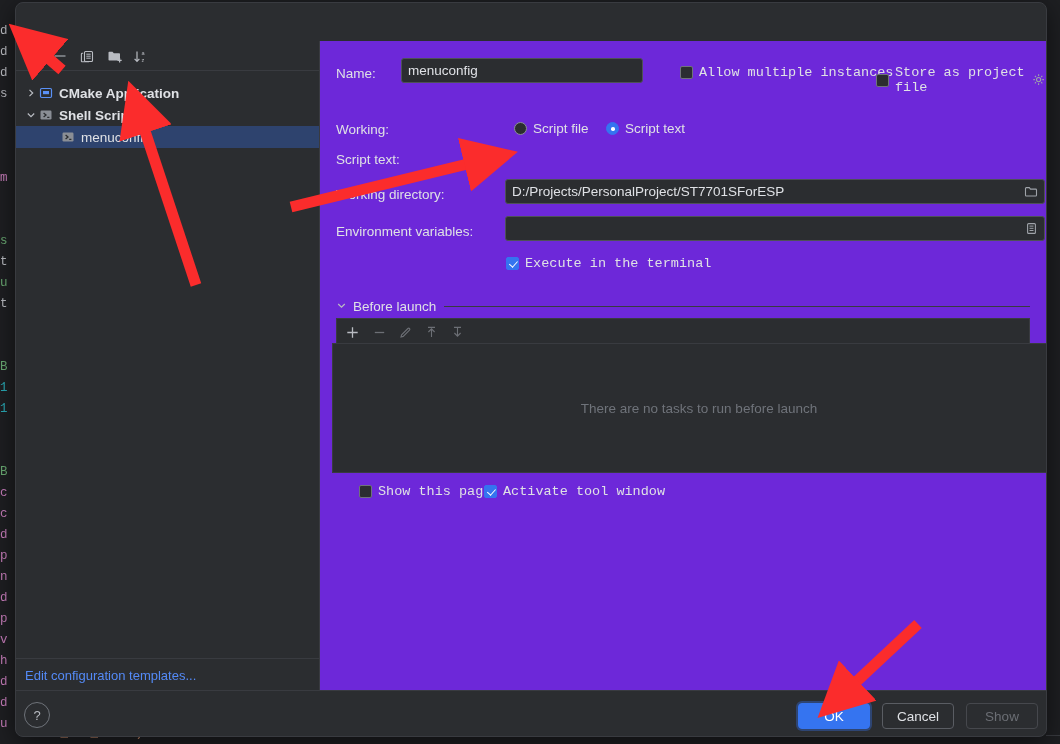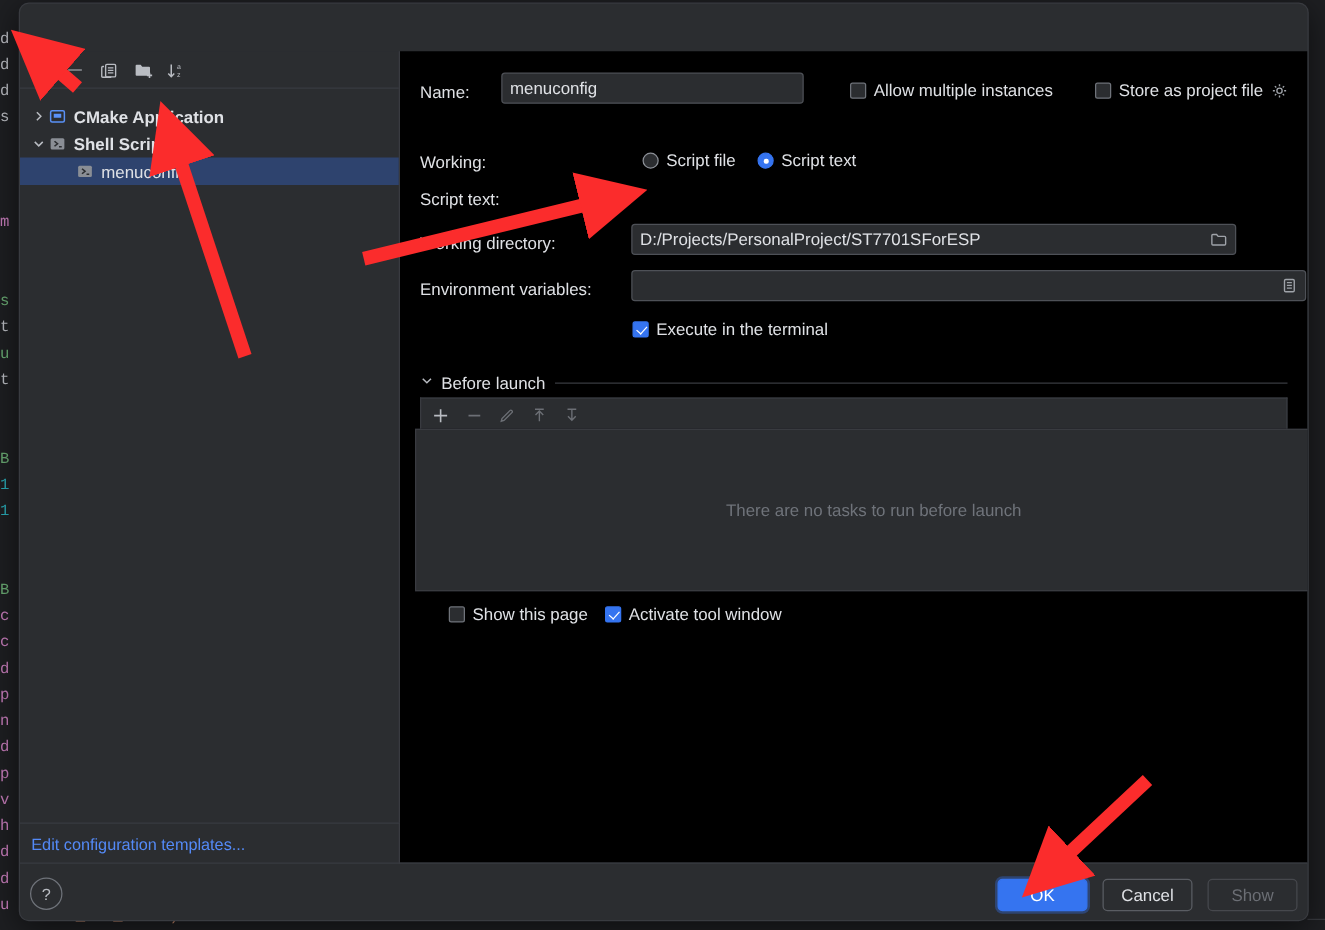--- a/index.html
+++ b/index.html
@@ -130,21 +130,21 @@
   }
   .edit-link {
     margin-left: 9px;
     font-size: 13px; color: #548af7; cursor: pointer;
   }
 
   
   .right-panel {
     position: absolute; left: 304px; top: 38px;
     width: 726px; height: 649px;
-    background: #000000;
+    background: #6d28d9;
   }
   .lbl {
     position: absolute;
     font-size: 13.5px; color: #dfe1e5;
   }
   .field {
     position: absolute;
     background: #2b2d30;
     border: 1px solid #4e5157;
     border-radius: 3px;
@@ -154,21 +154,21 @@
     padding: 0 6px;
   }
   .field.mono { font-family: "Liberation Mono", monospace; font-size: 12.5px; }
   .field-ico {
     position: absolute; right: 4px; top: 50%; transform: translateY(-50%);
     width: 18px; height: 18px;
     display:flex; align-items:center; justify-content:center;
     cursor: pointer;
   }
 
-  .cb-row { position: absolute; display: flex; align-items: center; cursor: pointer; }
+  .cb-row { position: absolute; display: flex; align-items: center; cursor: pointer; font-family: Liberation Mono, monospace; }
   .cb {
     width: 13px; height: 13px; box-sizing: border-box;
     border: 1px solid #6f737a; border-radius: 2px;
     background: #2b2d30;
     margin-right: 6px;
     flex: none;
   }
   .cb.checked { background: #3574f0; border-color: #3574f0; position: relative; }
   .cb.checked::after {
     content: ""; position: absolute;
@@ -376,21 +376,21 @@
         <div class="cb-label">Script file</div>
       </div>
       <div class="rd-row" style="left:286px; top:80px;">
         <div class="rd on"></div>
         <div class="cb-label">Script text</div>
       </div>
 
       <div class="lbl" style="left:16px; top:111px;">Script text:</div>
 
       <div class="lbl" style="left:16px; top:146px;">Working directory:</div>
-      <div class="field" style="left:185px; top:138px; width:484px; height:25px;">
+      <div class="field" style="left:185px; top:138px; width:540px; height:25px;">
         <span>D:/Projects/PersonalProject/ST7701SForESP</span>
         <span class="field-ico">
           <svg width="14" height="13" viewBox="0 0 14 13">
             <path d="M1.5 3.4a.8.8 0 0 1 .8-.8h3l1.2 1.5h5.2a.8.8 0 0 1 .8.8v5.3a.8.8 0 0 1-.8.8H2.3a.8.8 0 0 1-.8-.8z" fill="none" stroke="#9fa3a9" stroke-width="1.1"></path>
           </svg>
         </span>
       </div>
 
       <div class="lbl" style="left:16px; top:183px;">Environment variables:</div>
       <div class="field" style="left:185px; top:175px; width:540px; height:25px;">

